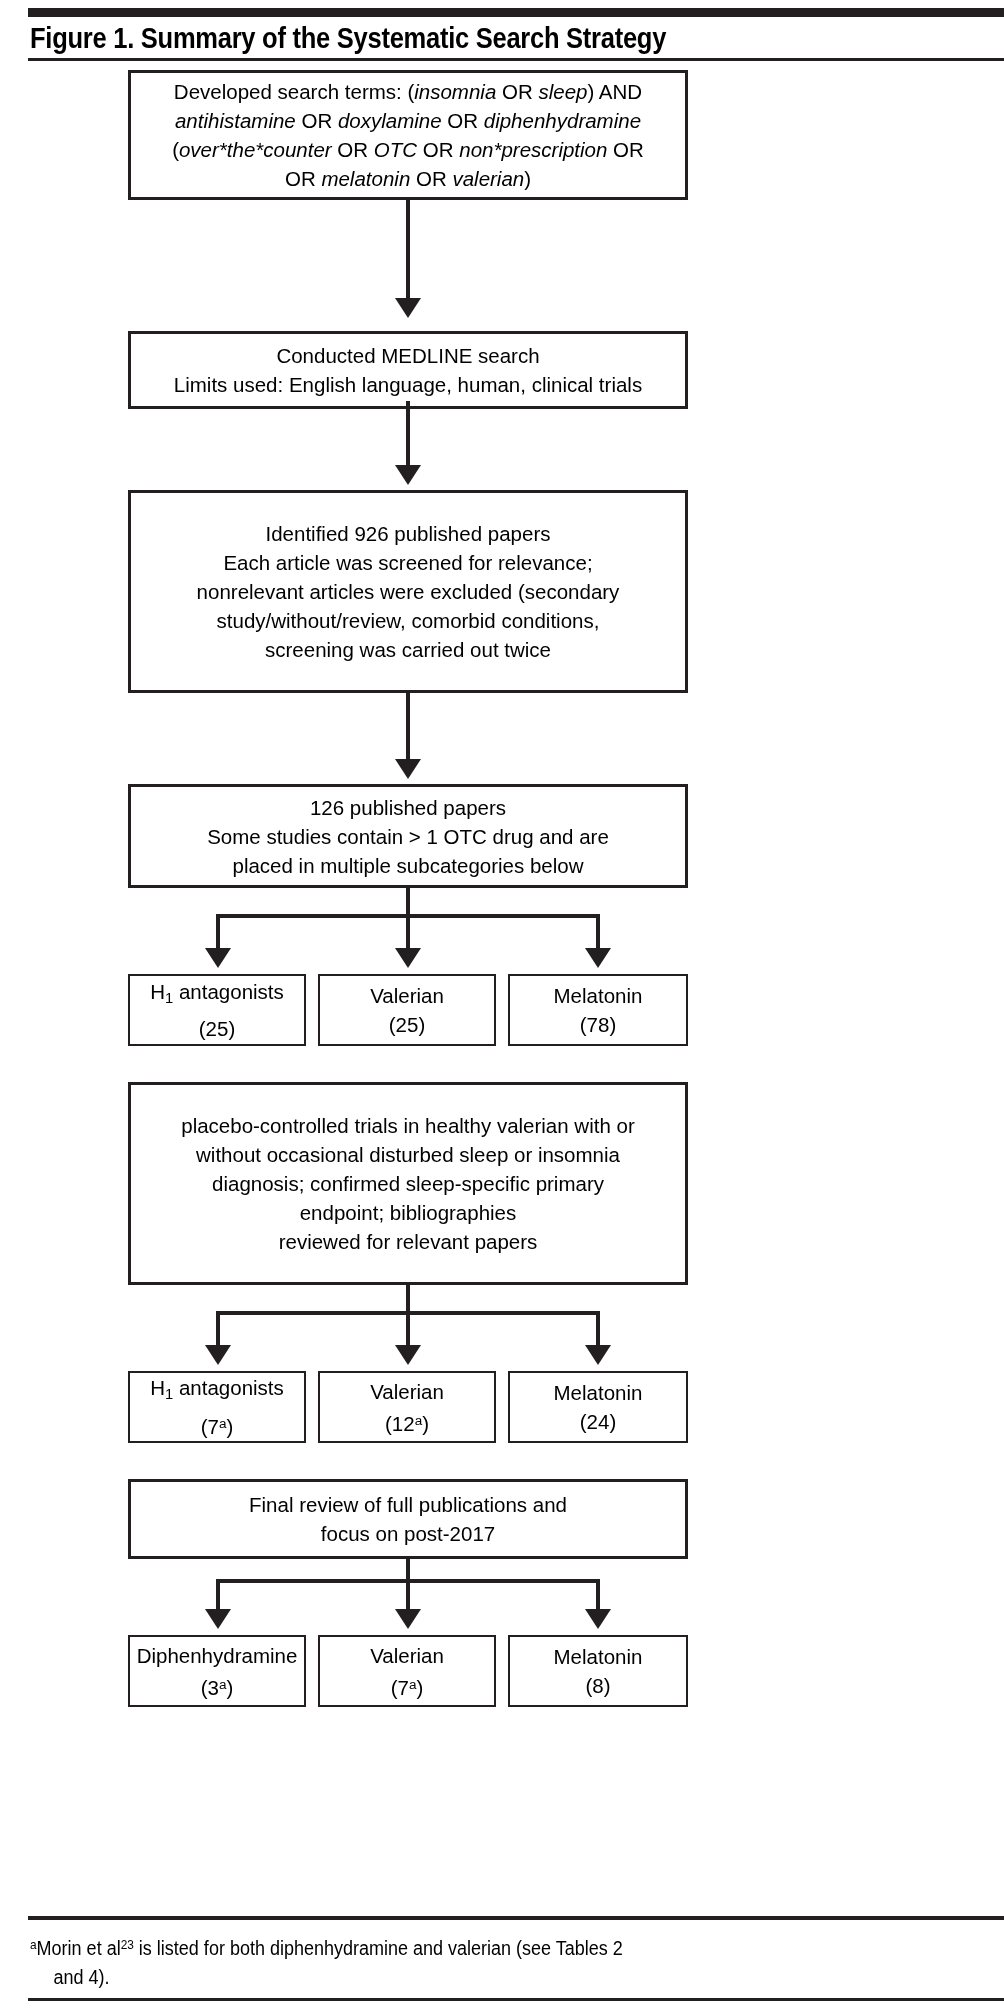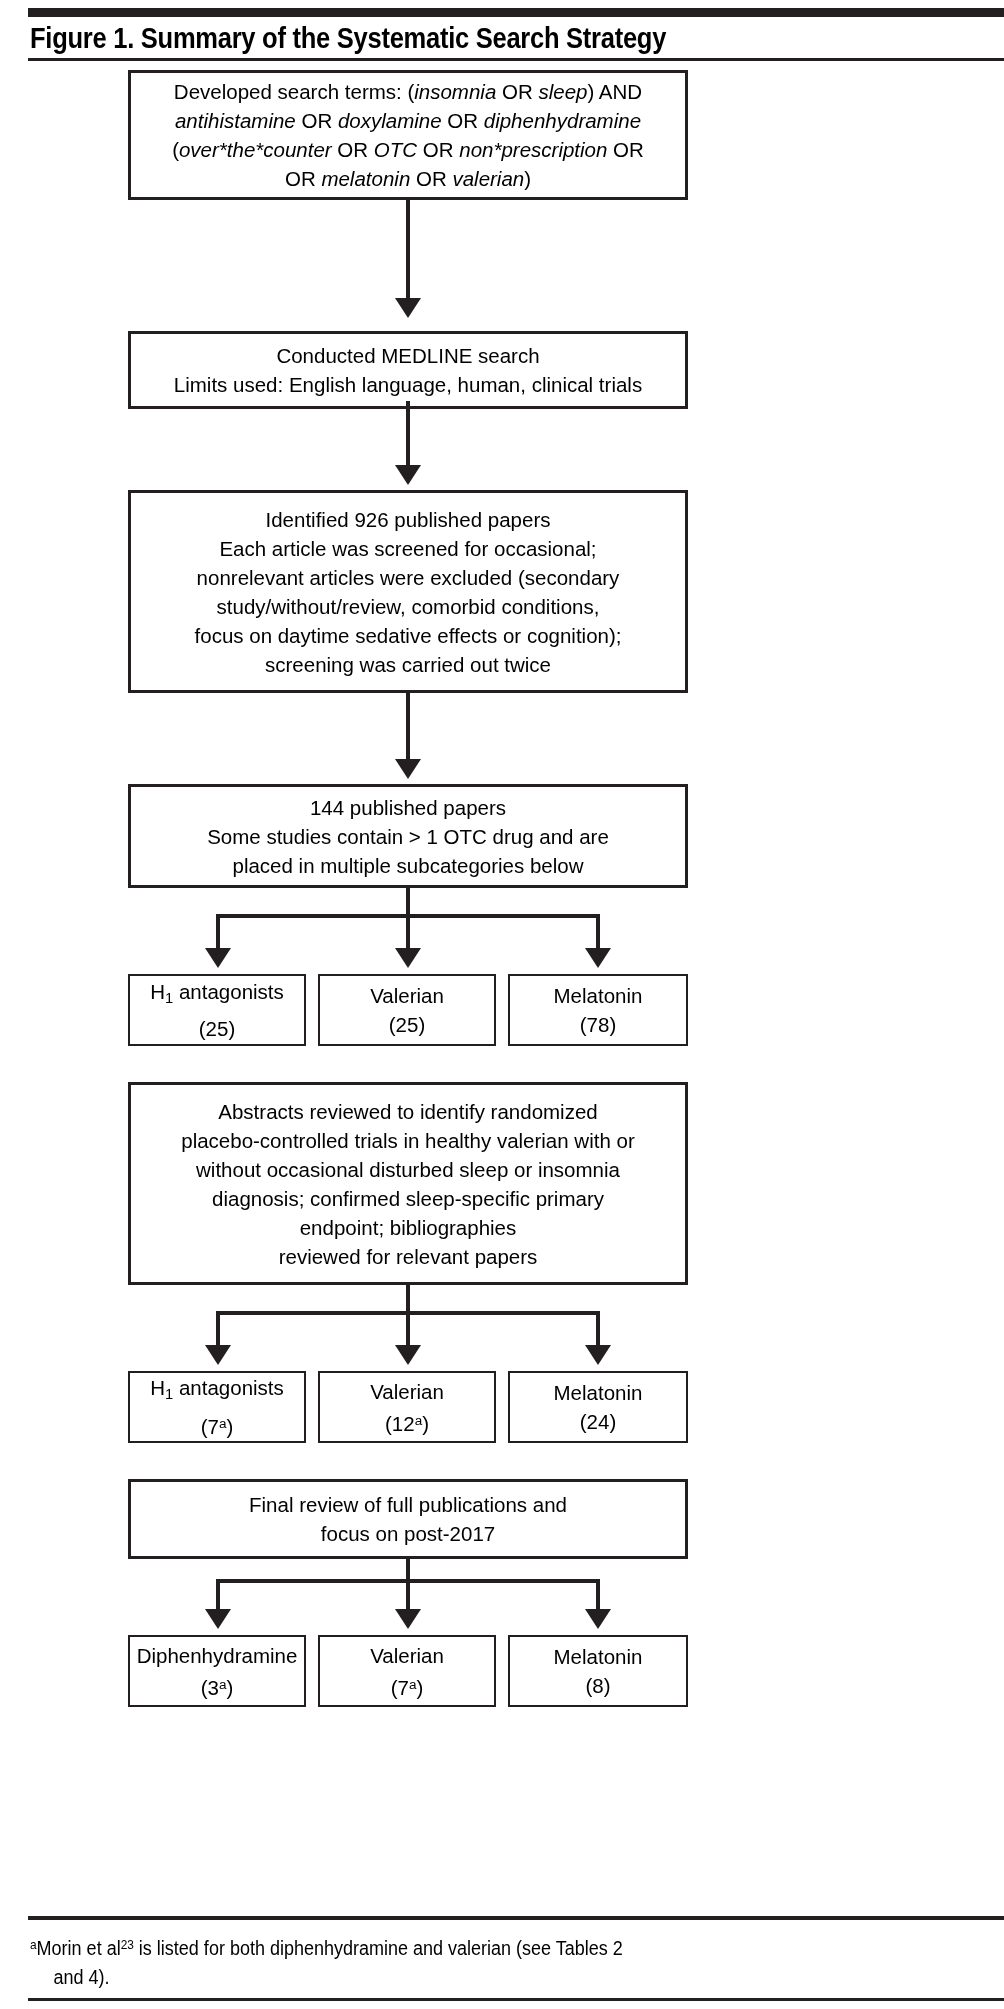--- a/index.html
+++ b/index.html
@@ -146,32 +146,31 @@
   <div class="box" style="left:110px; top:331px; width:560px; height:78px;">
     <span class="ln">Conducted MEDLINE search</span>
     <span class="ln">Limits used: English language, human, clinical trials</span>
   </div>
 
   <div class="vline" style="left:388px; top:401px; height:66px;"></div>
   <div class="arrowhead" style="left:377px; top:465px;"></div>
 
   <div class="box" style="left:110px; top:490px; width:560px; height:203px;">
     <span class="ln">Identified 926 published papers</span>
-    <span class="ln">Each article was screened for occasional;</span>
+    <span class="ln">Each article was screened for relevance;</span>
     <span class="ln">nonrelevant articles were excluded (secondary</span>
     <span class="ln">study/without/review, comorbid conditions,</span>
-    <span class="ln">focus on daytime sedative effects or cognition);</span>
     <span class="ln">screening was carried out twice</span>
   </div>
 
   <div class="vline" style="left:388px; top:693px; height:68px;"></div>
   <div class="arrowhead" style="left:377px; top:759px;"></div>
 
   <div class="box" style="left:110px; top:784px; width:560px; height:104px;">
-    <span class="ln">144 published papers</span>
+    <span class="ln">126 published papers</span>
     <span class="ln">Some studies contain &gt; 1 OTC drug and are</span>
     <span class="ln">placed in multiple subcategories below</span>
   </div>
 
   <div class="vline" style="left:388px; top:888px; height:30px;"></div>
   <div class="hline" style="left:198px; top:914px; width:384px;"></div>
   <div class="vline" style="left:198px; top:914px; height:36px;"></div>
   <div class="vline" style="left:388px; top:914px; height:36px;"></div>
   <div class="vline" style="left:578px; top:914px; height:36px;"></div>
   <div class="arrowhead" style="left:187px; top:948px;"></div>
@@ -185,21 +184,20 @@
   <div class="box thin" style="left:300px; top:974px; width:178px; height:72px;">
     <span class="ln"><span>Valerian</span></span>
     <span class="ln">(25)</span>
   </div>
   <div class="box thin" style="left:490px; top:974px; width:180px; height:72px;">
     <span class="ln"><span>Melatonin</span></span>
     <span class="ln">(78)</span>
   </div>
 
   <div class="box" style="left:110px; top:1082px; width:560px; height:203px;">
-    <span class="ln">Abstracts reviewed to identify randomized</span>
     <span class="ln">placebo-controlled trials in healthy valerian with or</span>
     <span class="ln">without occasional disturbed sleep or insomnia</span>
     <span class="ln">diagnosis; confirmed sleep-specific primary</span>
     <span class="ln">endpoint; bibliographies</span>
     <span class="ln">reviewed for relevant papers</span>
   </div>
 
   <div class="vline" style="left:388px; top:1285px; height:30px;"></div>
   <div class="hline" style="left:198px; top:1311px; width:384px;"></div>
   <div class="vline" style="left:198px; top:1311px; height:36px;"></div>

